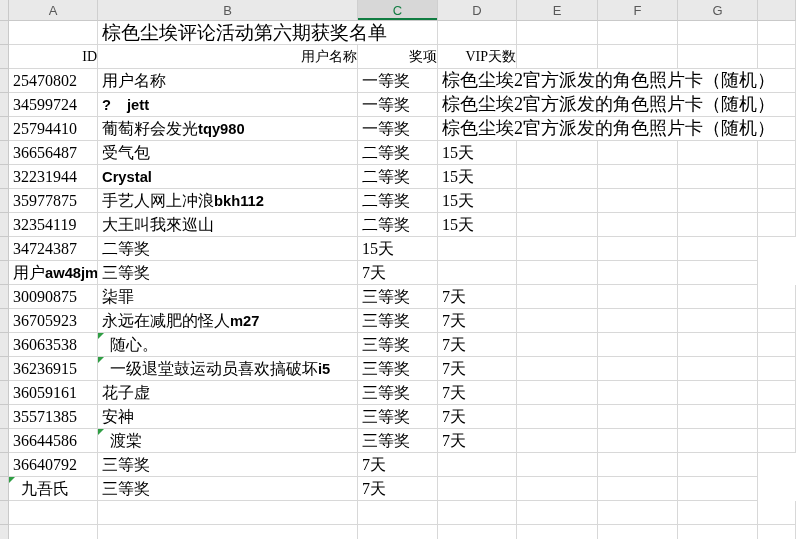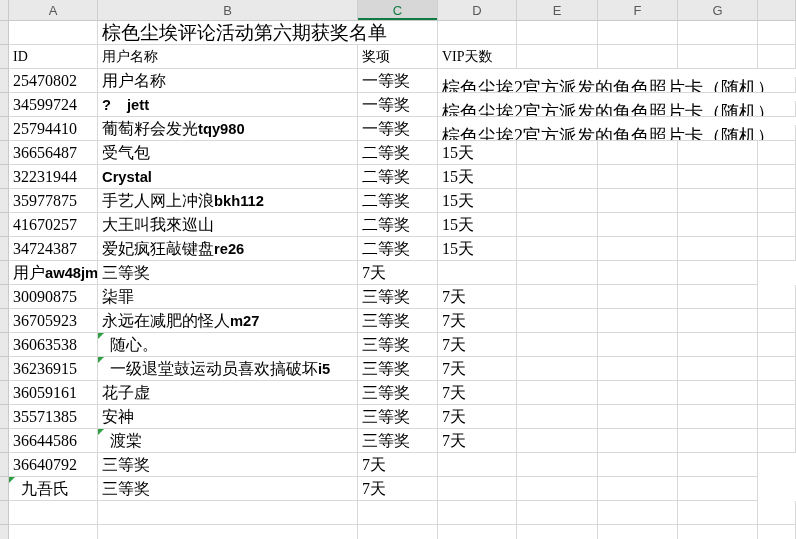--- a/index.html
+++ b/index.html
@@ -23,22 +23,22 @@
   .h.sel{background:var(--head_sel_bg);color:var(--accent);box-shadow:inset 0 -2px 0 var(--accent);}
   
   .rh{box-sizing:border-box;background:var(--head_bg);border-right:1px solid var(--strip_line);border-bottom:1px solid var(--strip_line);}
   
   .c{
     position:relative;box-sizing:border-box;overflow:hidden;white-space:pre;
     border-right:1px solid var(--grid);border-bottom:1px solid var(--grid);
     font-size:16px;line-height:23px;padding-left:4px;color:var(--cell_text);
   }
   .title-cell{font-size:19px;}
-  .hl{font-size:14px;}
-  .big{font-size:18px;margin-top:8px;}
+  .hl{font-size:14px;text-align:right;}
+  .big{font-size:18px;}
   .ind{padding-left:12px;}
   .lat{font-family:"Liberation Sans","DejaVu Sans",sans-serif;font-weight:700;font-size:0.92em;}
   .flag{position:absolute;left:0;top:0;width:0;height:0;border-top:6px solid var(--flag);border-right:6px solid transparent;}
 </style>
 </head>
 <body>
 
 <div id="app" style="--grid: #d8d8d8; --head_bg: #e9e9e9; --head_sel_bg: #d7d7d7; --head_text: #595959; --accent: #107C41; --flag: #2f9e44; --strip_line: #c9c9c9; --head_border: #cfcfcf; --cell_text: #000000;">
   <div class="grid-row hdr-row">
     <div class="rh"></div>
@@ -122,33 +122,32 @@
         <div class="c"><span class="wl">手艺人网上冲浪<span class="lat">bkh112</span></span></div>
         <div class="c"><span>二等奖</span></div>
         <div class="c"><span>15天</span></div>
         <div class="c"></div>
         <div class="c"></div>
         <div class="c"></div>
         <div class="c"></div>
       </div>
       <div class="grid-row">
         <div class="rh"></div>
-        <div class="c"><span>41670257</span></div>
+        <div class="c"><span>32354119</span></div>
         <div class="c"><span class="wl">大王叫我來巡山</span></div>
         <div class="c"><span>二等奖</span></div>
         <div class="c"><span>15天</span></div>
         <div class="c"></div>
         <div class="c"></div>
         <div class="c"></div>
         <div class="c"></div>
       </div>
       <div class="grid-row">
         <div class="rh"></div>
         <div class="c"><span>34724387</span></div>
-        <div class="c"><span class="wl">爱妃疯狂敲键盘<span class="lat">re26</span></span></div>
         <div class="c"><span>二等奖</span></div>
         <div class="c"><span>15天</span></div>
         <div class="c"></div>
         <div class="c"></div>
         <div class="c"></div>
         <div class="c"></div>
       </div>
       <div class="grid-row">
         <div class="rh"></div>
         <div class="c"><span class="wl">用户<span class="lat">aw48jmcg</span></span></div>

